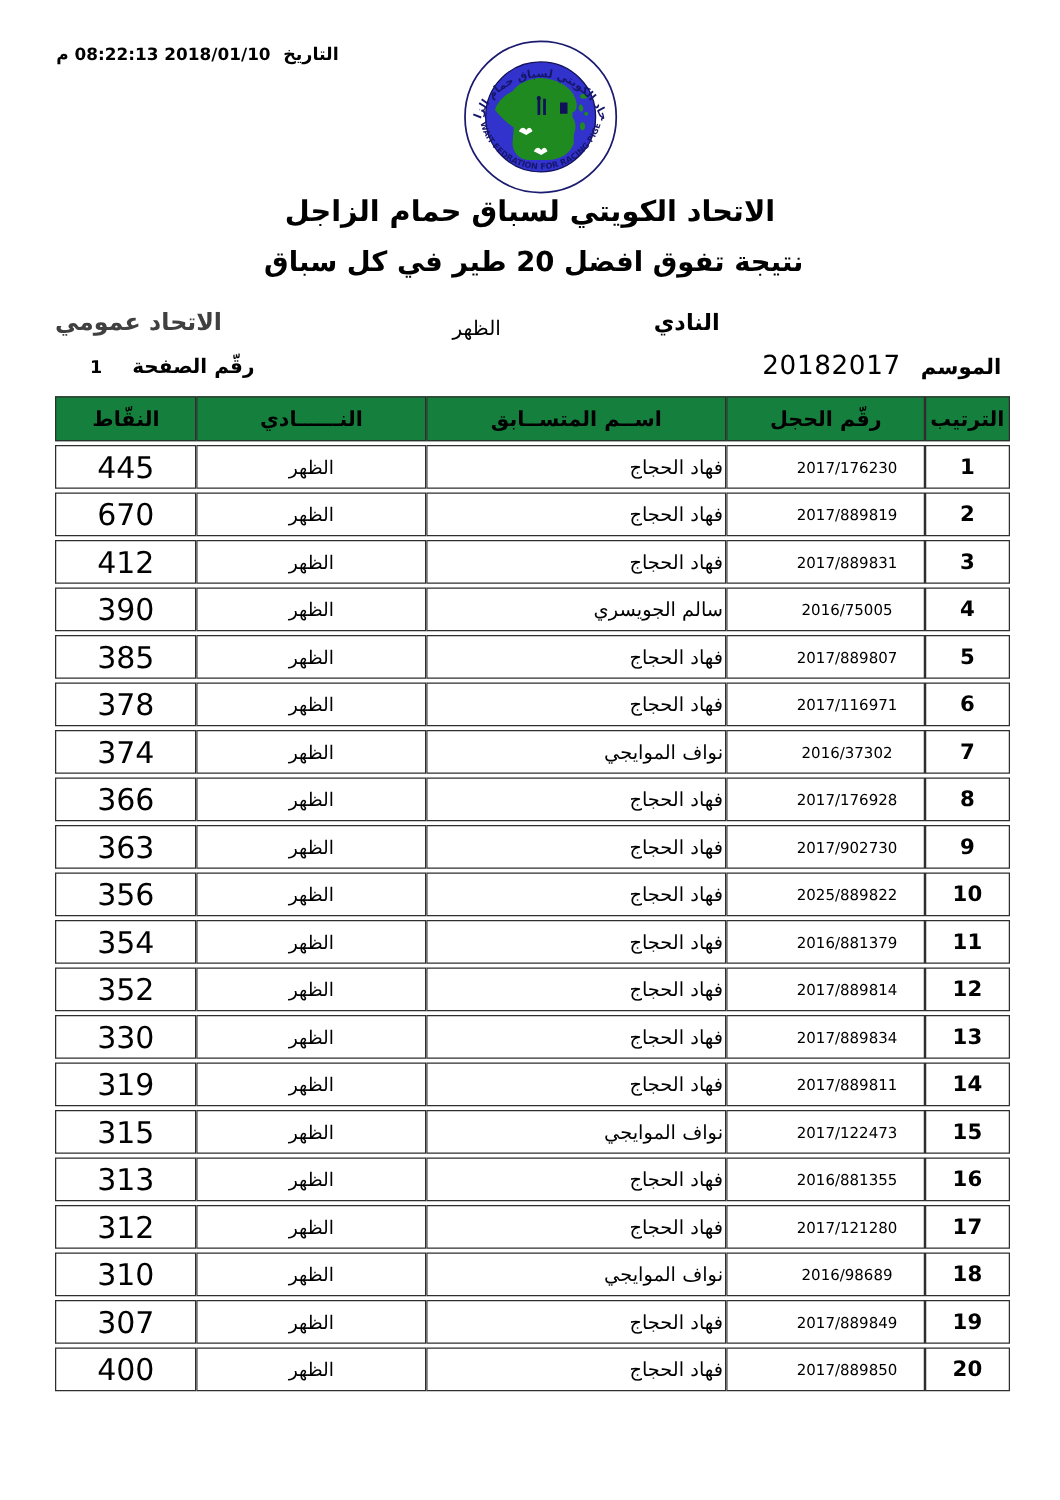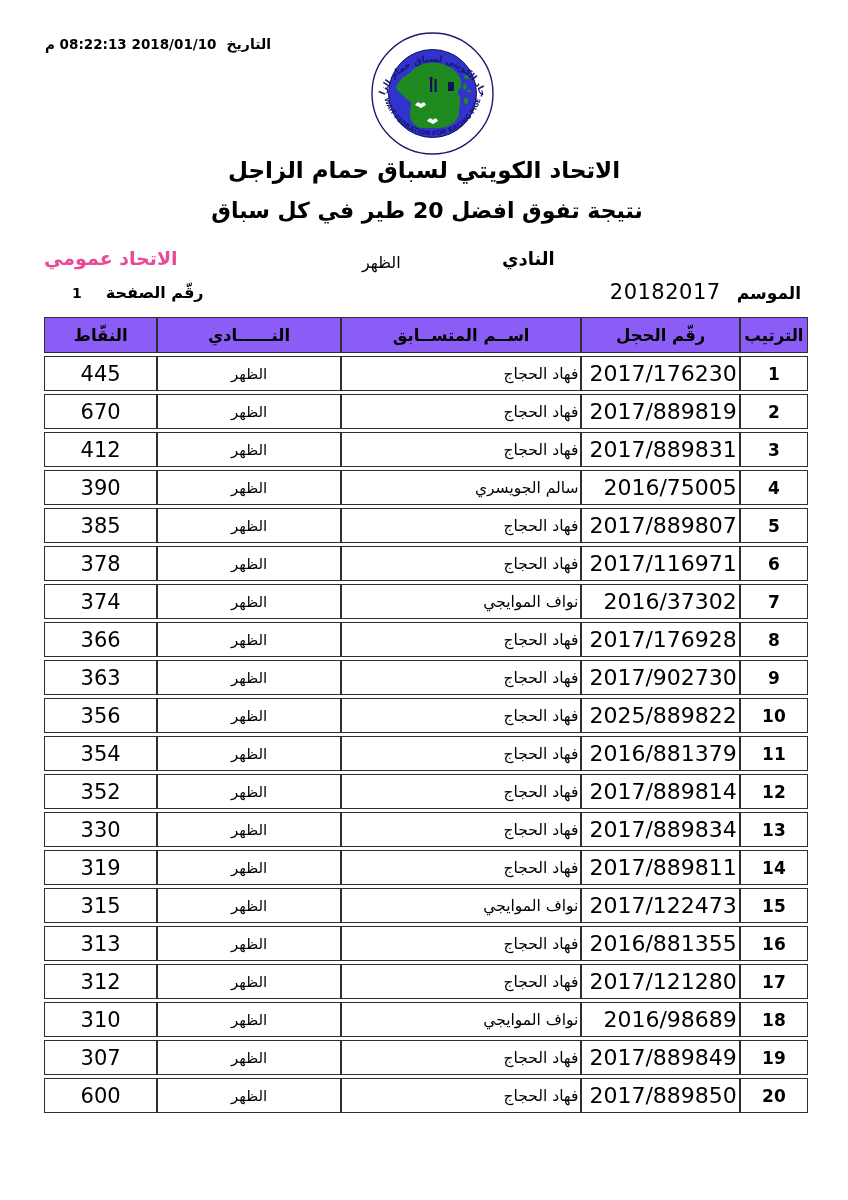--- a/index.html
+++ b/index.html
@@ -10,45 +10,45 @@
   
   .date-line{position:absolute;top:36px;left:45px;direction:rtl;display:flex;gap:10px;align-items:baseline;white-space:nowrap;}
   .date-label{font-weight:bold;font-size:14px;text-align:center;}
   .date-value{font-size:13.5px;font-weight:bold;}
   
   .logo{position:absolute;left:370px;top:31px;width:125px;height:125px;}
   
   .title1{position:absolute;top:157px;left:0;width:100%;text-align:center;direction:rtl;font-size:23px;font-weight:bold;}
   .title2{position:absolute;top:198px;left:3px;width:100%;text-align:center;direction:rtl;font-size:22px;font-weight:bold;}
   
-  .fed-note{position:absolute;left:44px;top:247px;direction:rtl;color:#ec4899;font-weight:bold;font-size:19px;white-space:nowrap;}
+  .fed-note{position:absolute;left:44px;top:247px;direction:rtl;color:#404040;font-weight:bold;font-size:19px;white-space:nowrap;}
   .club-value{position:absolute;left:362px;top:253px;direction:rtl;font-size:16px;}
-  .club-label{position:absolute;left:502px;top:248px;direction:rtl;font-weight:bold;font-size:18px;}
+  .club-label{position:absolute;left:523px;top:248px;direction:rtl;font-weight:bold;font-size:18px;}
   .season{position:absolute;right:47px;top:280px;direction:rtl;display:flex;gap:16px;align-items:baseline;white-space:nowrap;}
   .season-label{font-weight:bold;font-size:17px;}
   .season-value{font-size:21px;letter-spacing:.5px;}
   .pagenum{position:absolute;left:72px;top:283px;direction:rtl;display:flex;gap:24px;align-items:baseline;white-space:nowrap;}
   .pagenum-label{font-weight:bold;font-size:16px;}
   .pagenum-value{font-weight:bold;font-size:14px;}
   
   table.results{
     position:absolute;left:44px;top:314px;width:764px;
     border-collapse:separate;border-spacing:0 3px;table-layout:fixed;direction:rtl;
   }
   .results th,.results td{
     border:1px solid #2e2e2e;text-align:center;vertical-align:middle;
     overflow:hidden;white-space:nowrap;padding:0 2px;
   }
-  .results th{background:#8b5cf6;height:34px;font-size:16.5px;font-weight:bold;}
+  .results th{background:#15803d;height:34px;font-size:16.5px;font-weight:bold;}
   .results td{background:#fff;height:33px;}
   td.c0{font-weight:bold;font-size:17px;font-family:"DejaVu Sans",sans-serif;}
-  td.c1{font-size:22px;padding-left:36px;}
+  td.c1{font-size:12px;padding-left:36px;}
   td.c2{font-size:15.5px;text-align:right;}
   td.c3{font-size:15px;}
-  td.c4{font-size:21px;}
+  td.c4{font-size:24px;}
 </style>
 </head>
 <body>
 
 <div class="page">
 
   <div class="date-line">
     <span class="date-label">التاريخ</span>
     <span class="date-value">2018/01/10 08:22:13 م</span>
   </div>
@@ -262,18 +262,18 @@
           <td class="c1">2017/889849</td>
           <td class="c2">فهاد الحجاج</td>
           <td class="c3">الظهر</td>
           <td class="c4">307</td>
         </tr>
         <tr>
           <td class="c0">20</td>
           <td class="c1">2017/889850</td>
           <td class="c2">فهاد الحجاج</td>
           <td class="c3">الظهر</td>
-          <td class="c4">600</td>
+          <td class="c4">400</td>
         </tr>
       </tbody>
   </table>
 
 </div>
 
 </body></html>

